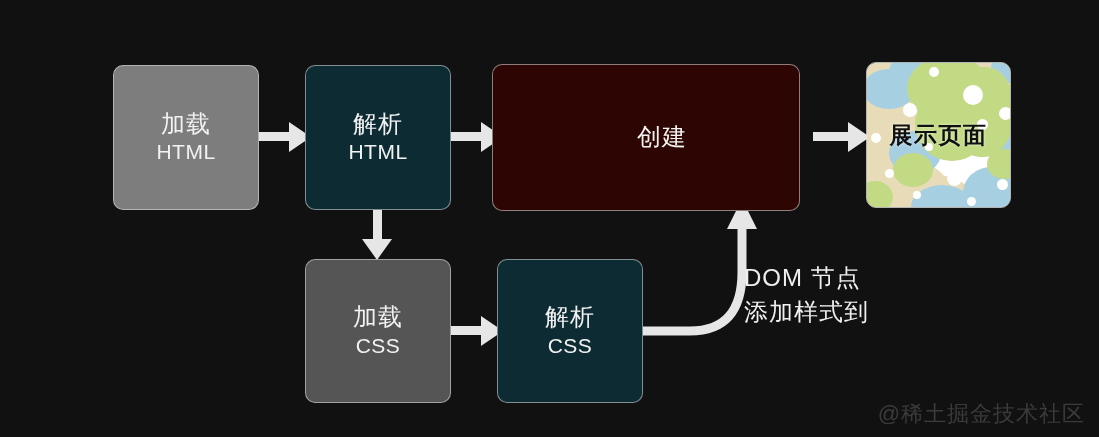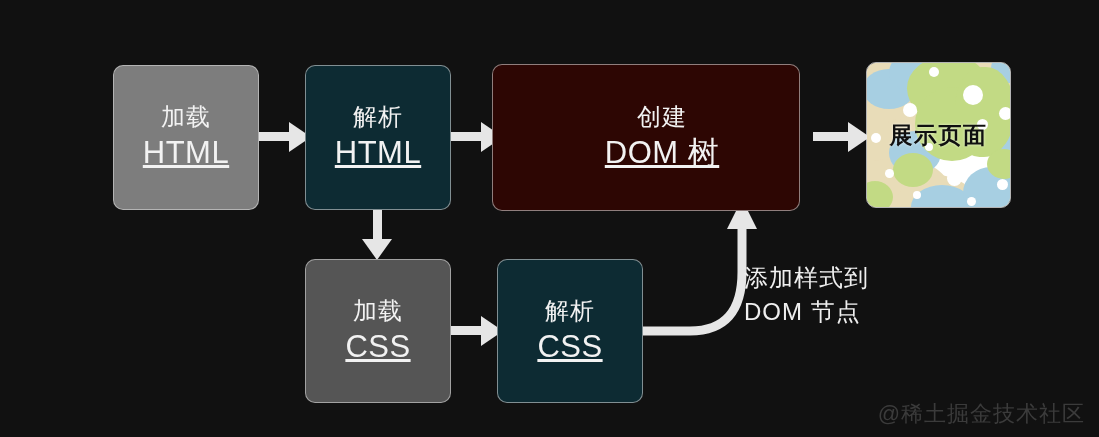--- a/index.html
+++ b/index.html
@@ -29,21 +29,21 @@
     color: #f2f2f2;
     border: 1px solid rgba(225,225,225,0.55);
     z-index: 3;
   }
   .node .ln {
     line-height: 1.28;
     white-space: nowrap;
     text-align: center;
   }
   .node .ln-cn { font-size: 24px; letter-spacing: 1px; }
-  .node .ln-en { font-size: 31px; letter-spacing: 0.5px; text-decoration: underline; }
+  .node .ln-en { font-size: 21px; letter-spacing: 0.5px; }
 
   .n-gray { background: #7d7d7d; }
   .n-gray-dark { background: #555555; }
   .n-teal { background: #0d2b33; }
   .n-maroon { background: #2d0603; }
 
   
   #node-load-html  { left: 113px; top: 65px;  width: 146px; height: 145px; }
   
   #node-parse-html { left: 305px; top: 65px;  width: 146px; height: 145px; }
@@ -154,21 +154,20 @@
     <div class="ln ln-en">HTML</div>
   </div>
 
   <div class="node n-teal" id="node-parse-html">
     <div class="ln ln-cn">解析</div>
     <div class="ln ln-en">HTML</div>
   </div>
 
   <div class="node n-maroon" id="node-create-dom">
     <div class="ln ln-cn">创建</div>
-    <div class="ln ln-en">DOM 树</div>
   </div>
 
   <div class="node" id="node-display">
     <div class="pattern">
 
       <div class="blob" style="background:#e8dcb8; left:-26px; top:-14px; width:86px; height:70px;"></div>
       <div class="blob" style="background:#e8dcb8; left:-14px; top:34px; width:70px; height:96px; border-radius:52% 48% 44% 56%;"></div>
       <div class="blob" style="background:#e8dcb8; left:-20px; top:96px; width:104px; height:72px; border-radius:46% 54% 60% 40%;"></div>
       <div class="blob" style="background:#e8dcb8; left:30px; top:112px; width:78px; height:56px; border-radius:50%;"></div>
       <div class="blob" style="background:#e8dcb8; left:98px; top:-16px; width:64px; height:58px; border-radius:50%;"></div>
@@ -211,19 +210,19 @@
     <div class="ln ln-cn">加载</div>
     <div class="ln ln-en">CSS</div>
   </div>
 
   <div class="node n-teal" id="node-parse-css">
     <div class="ln ln-cn">解析</div>
     <div class="ln ln-en">CSS</div>
   </div>
 
   <div id="curve-label">
+    <div>DOM 节点</div>
     <div>添加样式到</div>
-    <div>DOM 节点</div>
   </div>
 
   <div id="watermark">@稀土掘金技术社区</div>
 
 </div>
 
 </body></html>

